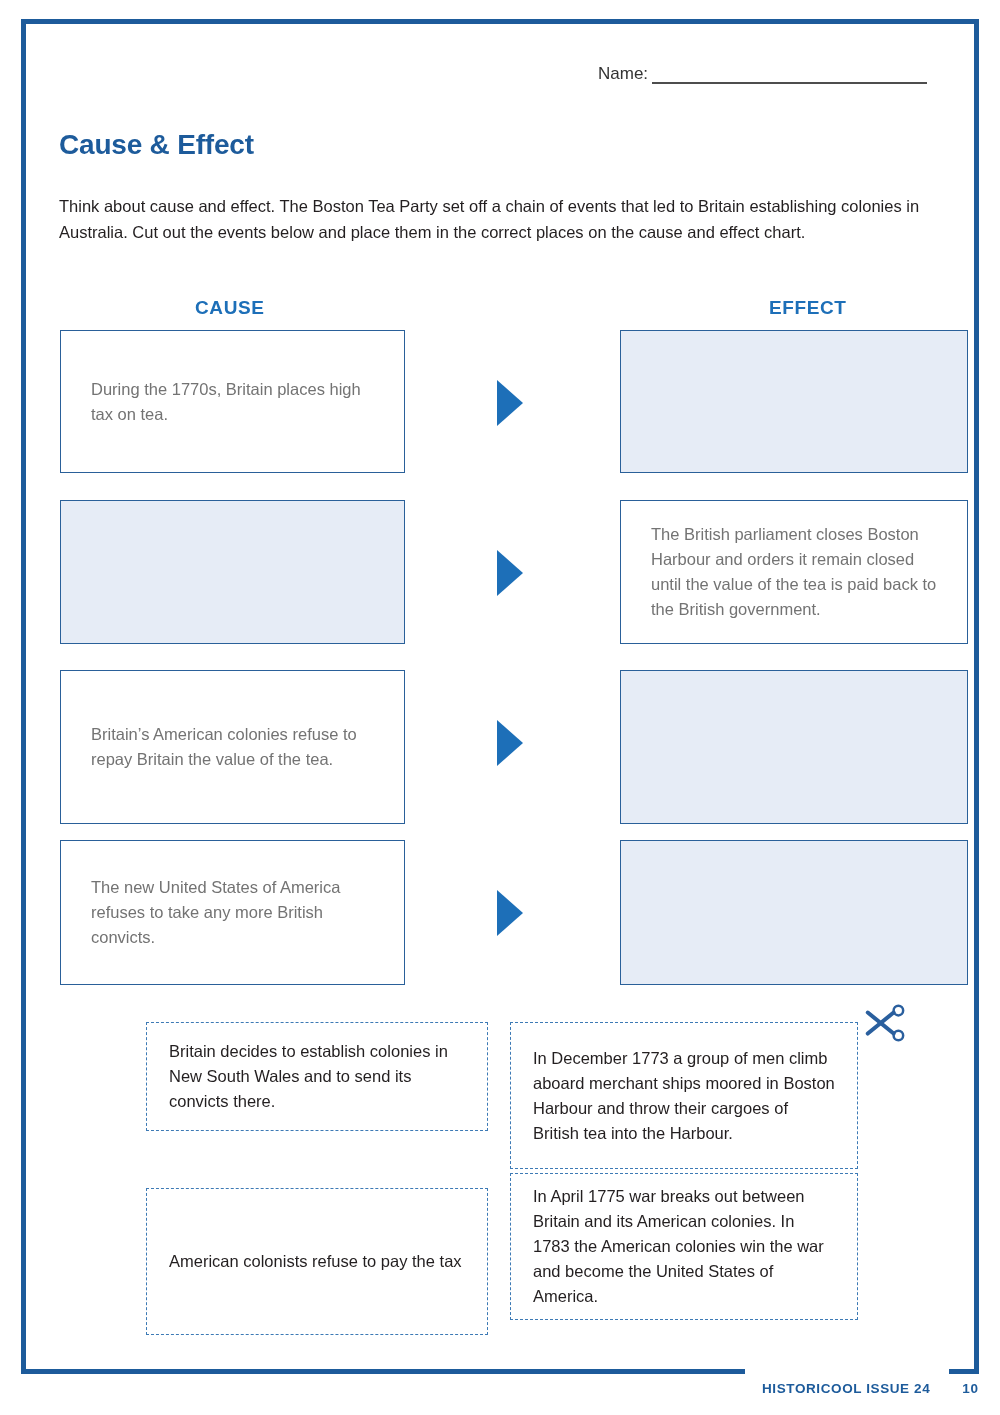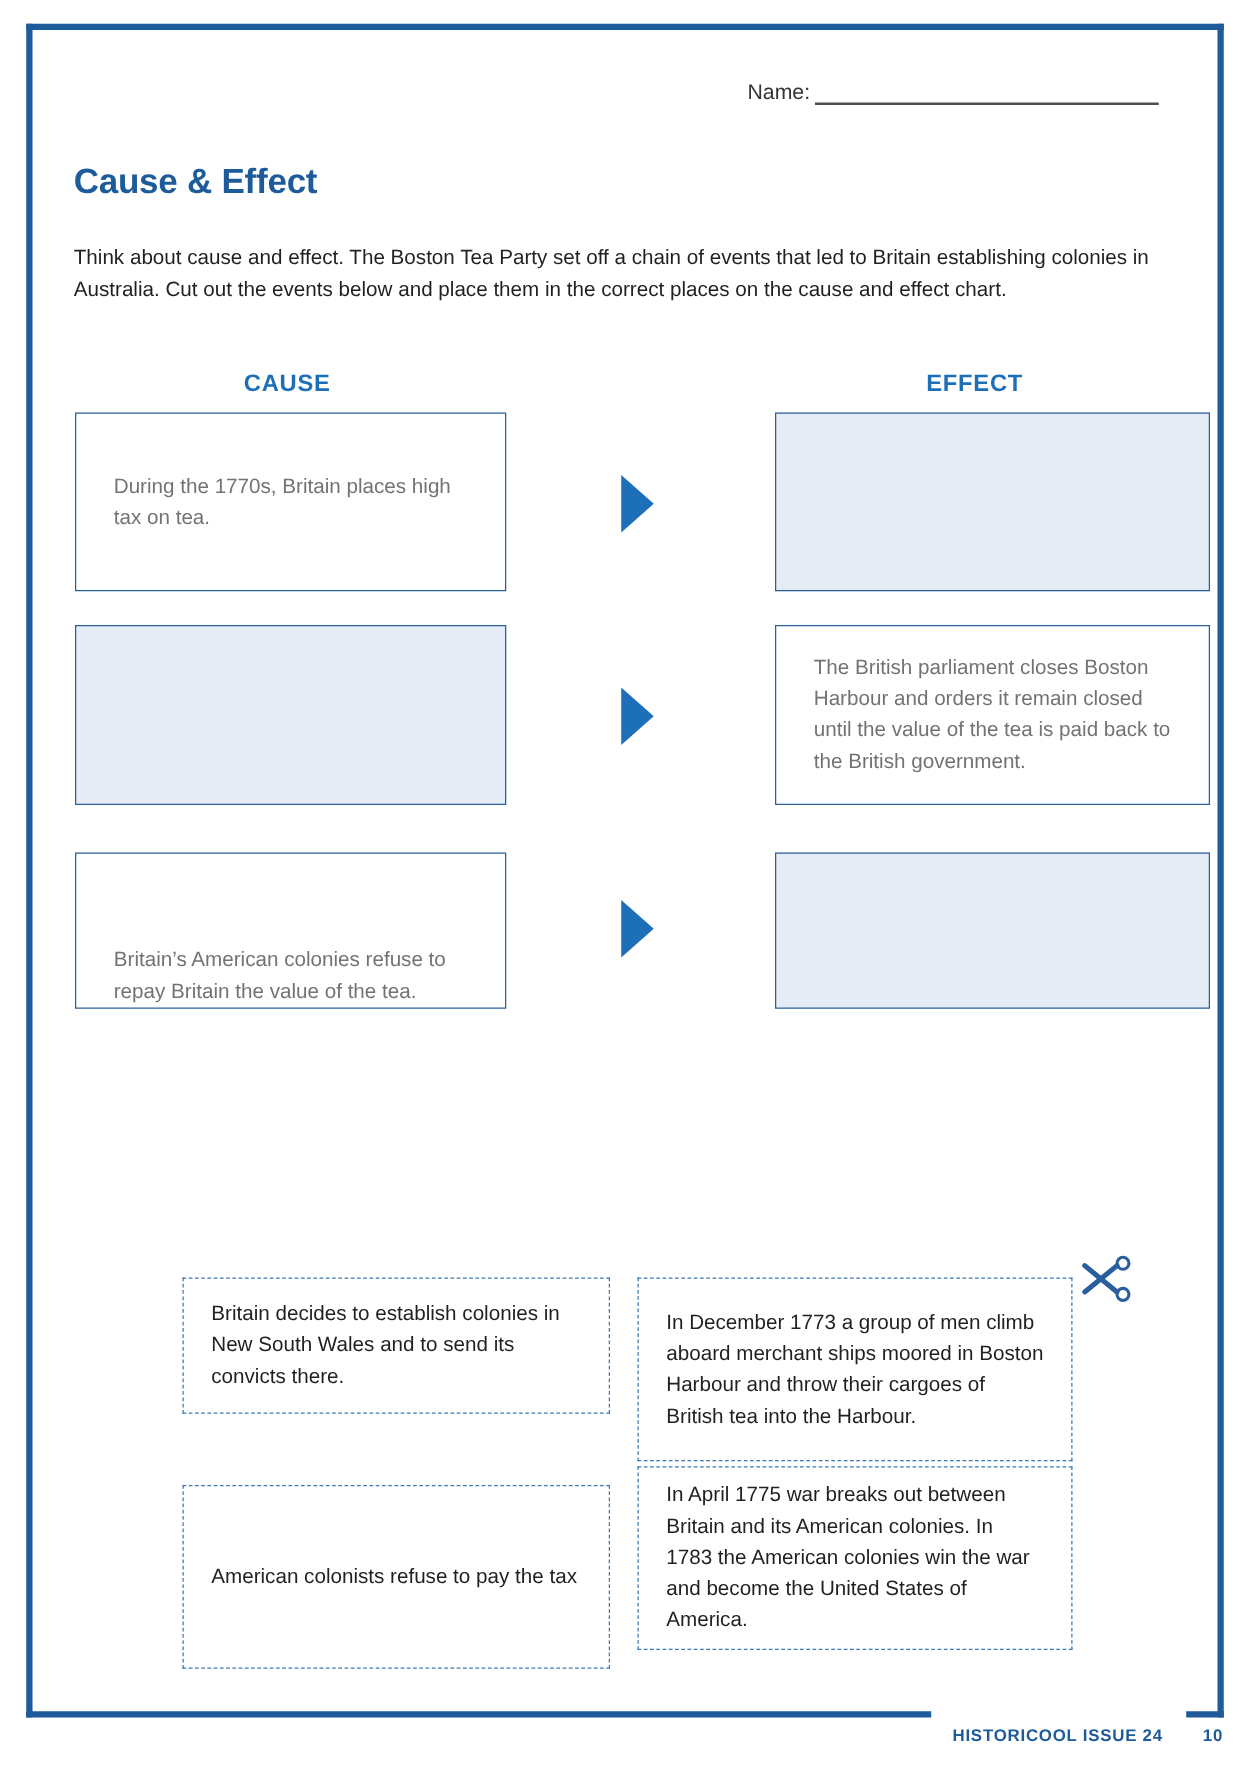--- a/index.html
+++ b/index.html
@@ -88,21 +88,21 @@
 
   
   .col-heading {
     position: absolute;
     font-size: 19px;
     font-weight: bold;
     color: #1d6fb8;
     letter-spacing: 0.6px;
   }
   #heading-cause { left: 195px; top: 297px; }
-  #heading-effect { left: 741px; top: 297px; }
+  #heading-effect { left: 769px; top: 297px; }
 
   
   #chart {
     position: absolute;
     left: 0;
     top: 330px;
     width: 1000px;
   }
   .chart-row {
     position: relative;
@@ -144,21 +144,21 @@
     border-bottom: 23px solid transparent;
   }
 
   
   .r1 .cell { top: 0px; height: 143px; }
   .r1 .arrow { top: 50px; }
 
   .r2 .cell { top: 0px; height: 144px; }
   .r2 .arrow { top: 50px; }
 
-  .r3 .cell { top: 12px; height: 125px; align-items: flex-end; }
+  .r3 .cell { top: 0px; height: 154px; }
   .r3 .arrow { top: 50px; }
 
   .r4 .cell { top: 0px; height: 145px; }
   .r4 .arrow { top: 50px; }
 
   
   #cutout {
     position: absolute;
     left: 0;
     top: 1022px;
@@ -247,20 +247,29 @@
   <div class="chart-row r3">
     <div class="cell cause">
       <span class="cell-text">Britain’s American colonies refuse to repay Britain the value of the tea.</span>
     </div>
     <div class="arrow"></div>
     <div class="cell effect blank">
       <span class="cell-text"></span>
     </div>
   </div>
 
+  <div class="chart-row r4">
+    <div class="cell cause">
+      <span class="cell-text">The new United States of America refuses to take any more British convicts.</span>
+    </div>
+    <div class="arrow"></div>
+    <div class="cell effect blank">
+      <span class="cell-text"></span>
+    </div>
+  </div>
 
 </div>
 
 <svg id="scissors" viewBox="0 0 48 46">
   <g stroke="#2a5f9e" stroke-width="4.2" fill="none" stroke-linecap="round">
     <line x1="6" y1="11" x2="33" y2="33"></line>
     <line x1="6" y1="33" x2="33" y2="11"></line>
   </g>
   <circle cx="38" cy="9" r="5" fill="none" stroke="#2a5f9e" stroke-width="2.6"></circle>
   <circle cx="38" cy="35" r="5" fill="none" stroke="#2a5f9e" stroke-width="2.6"></circle>

